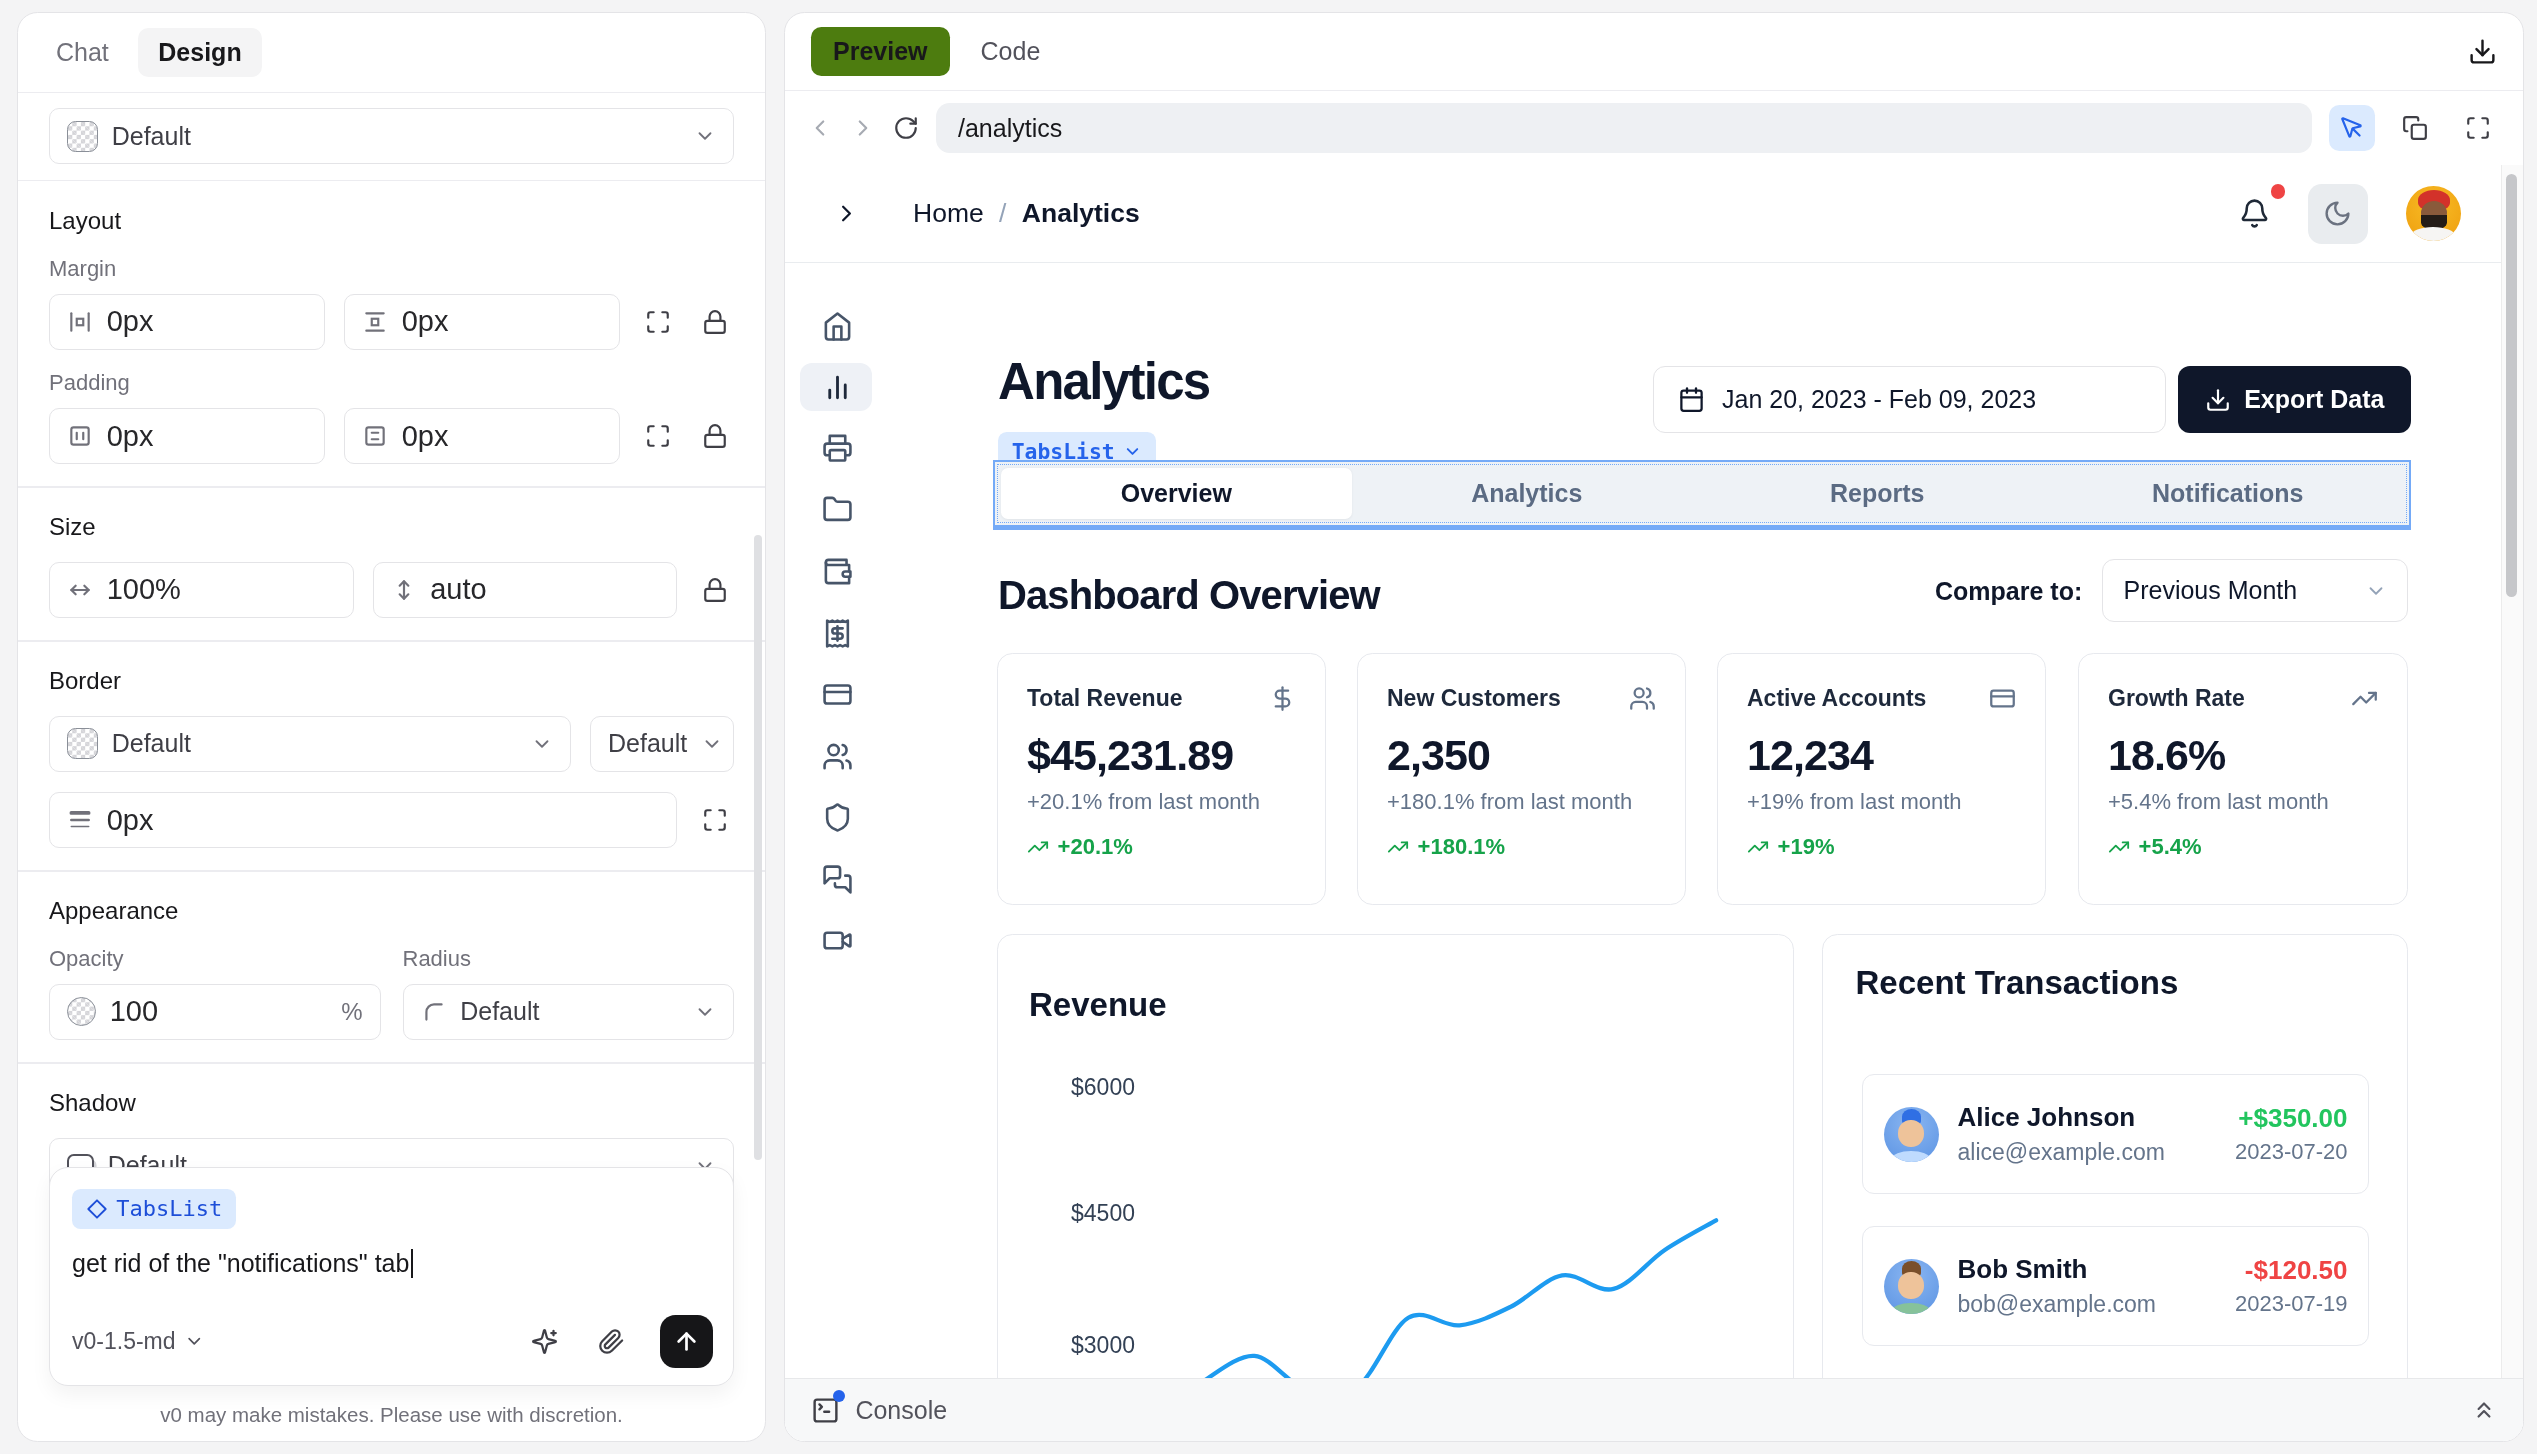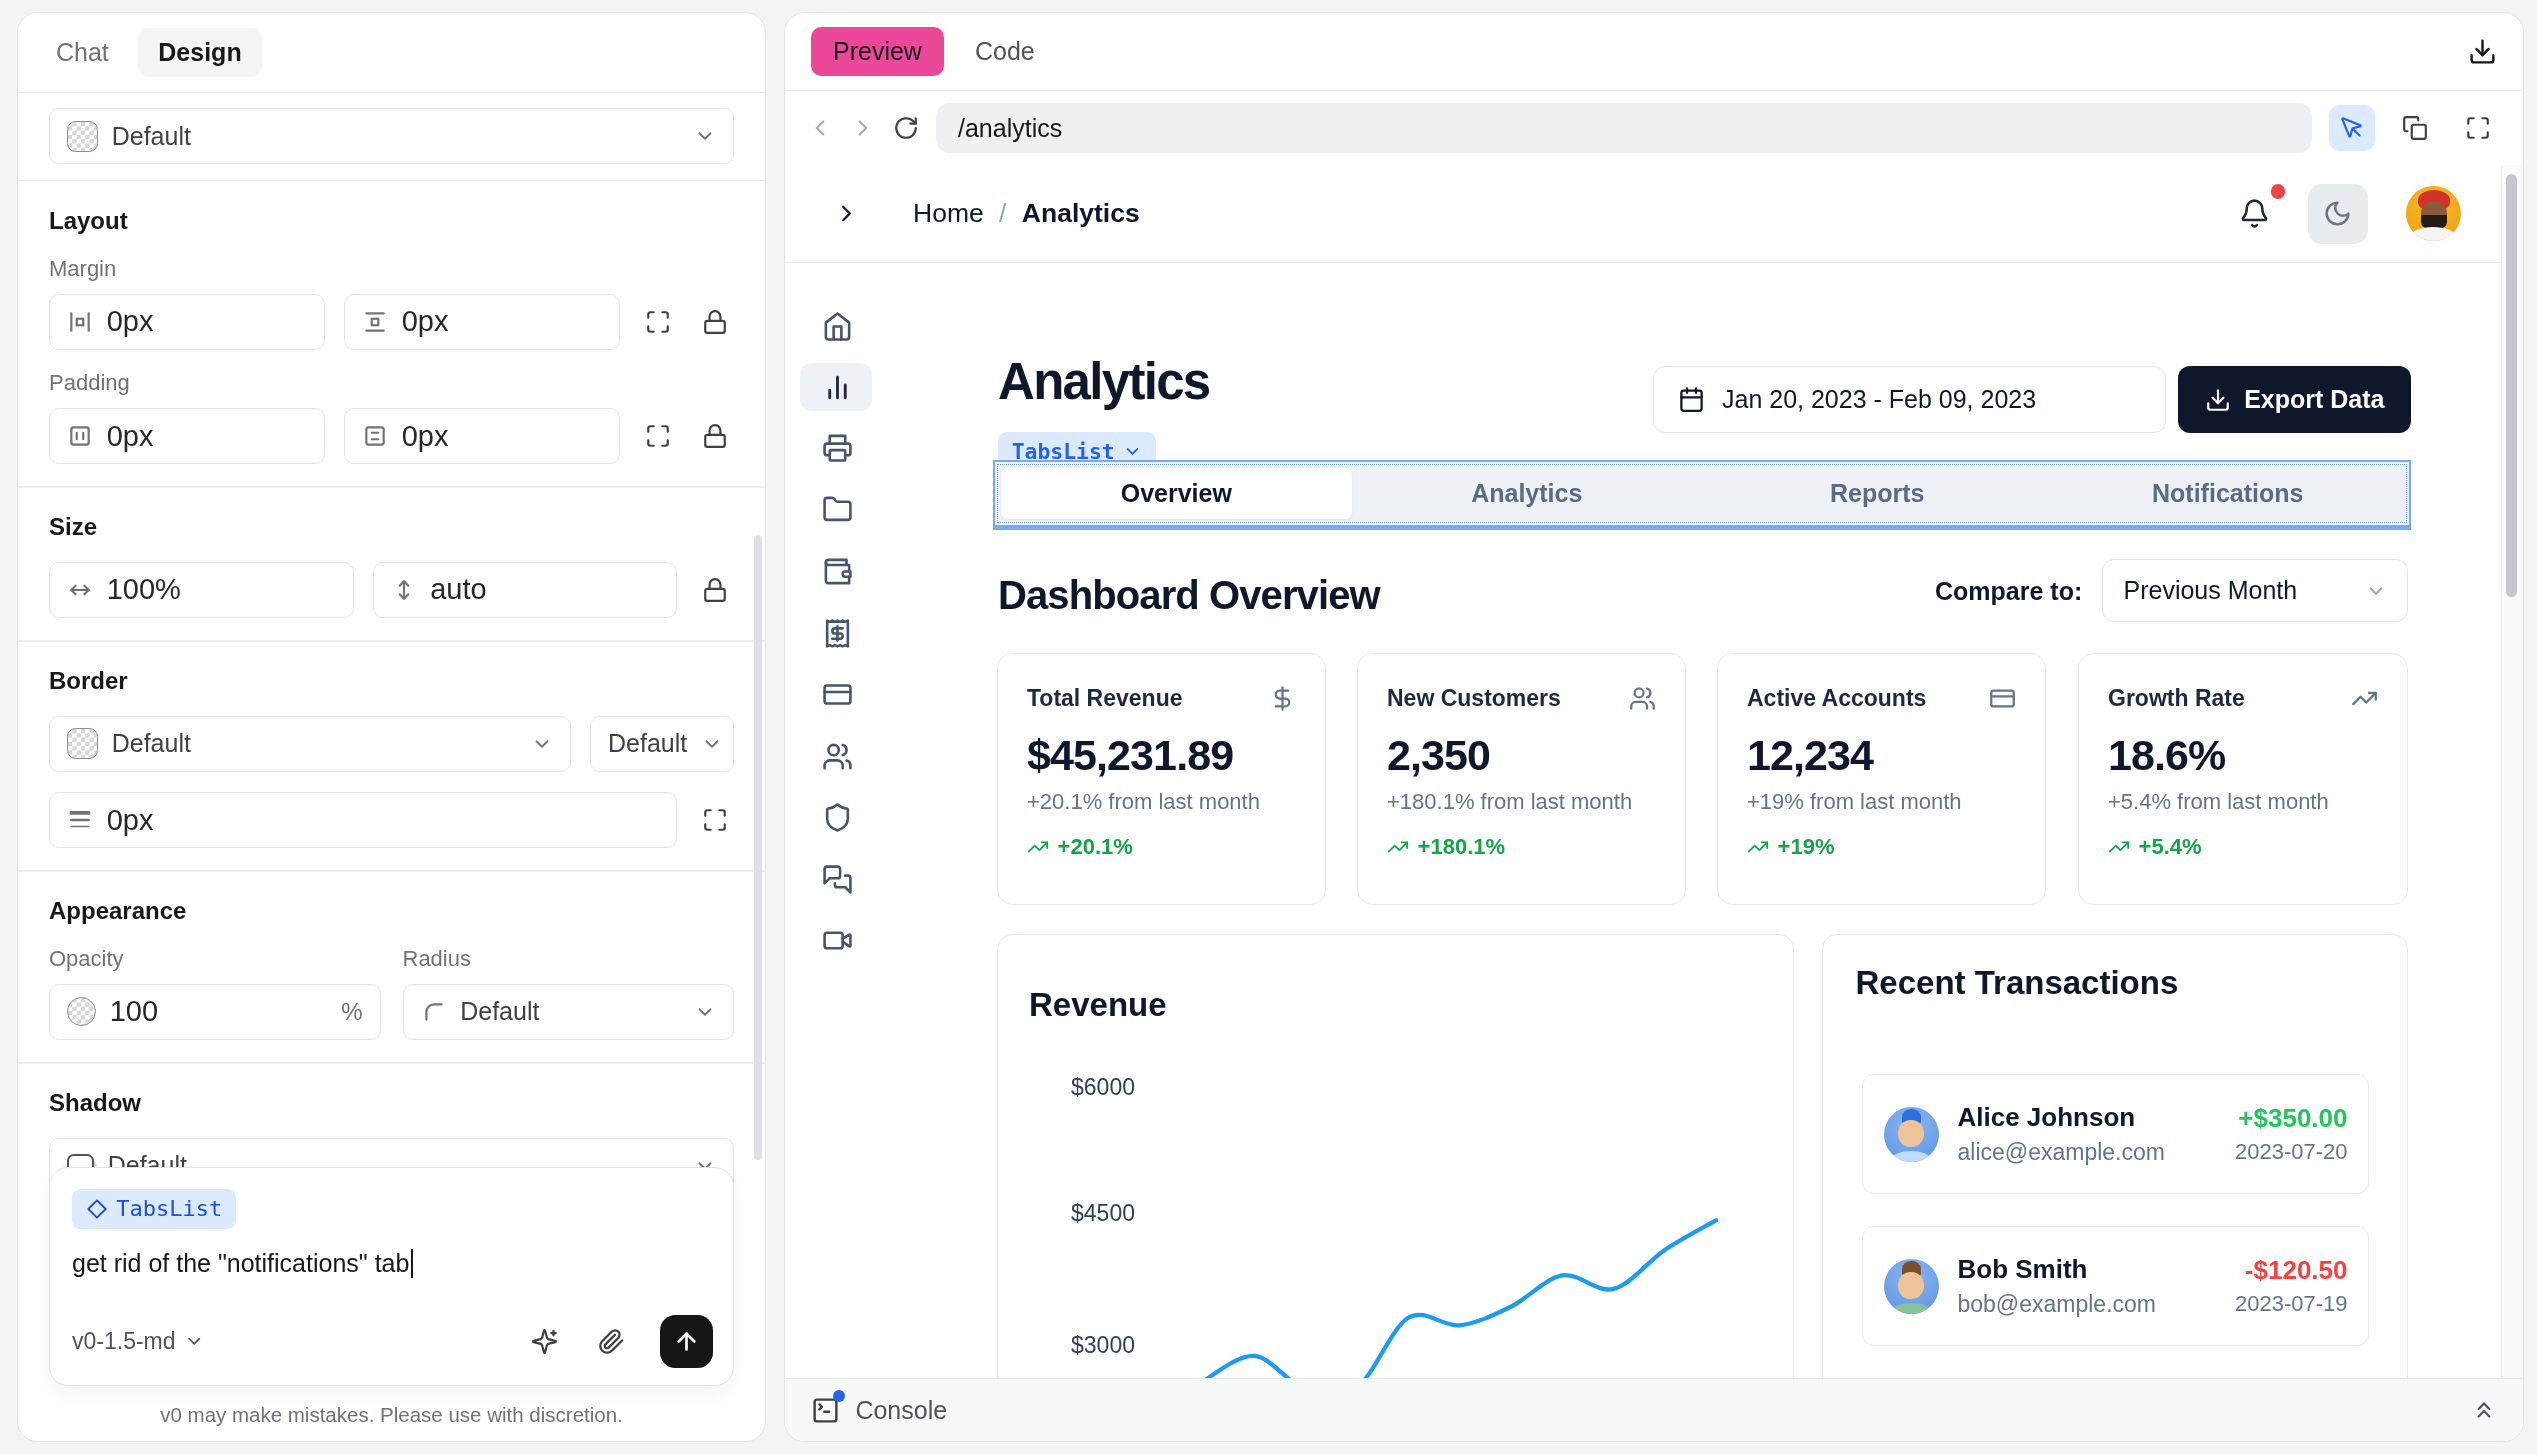--- a/index.html
+++ b/index.html
@@ -12,21 +12,21 @@
   .lp-header{height:79px;display:flex;align-items:center;gap:29px;padding:0 38px;border-bottom:1.7px solid #ececf0;}
   .lp-tab{font-size:25px;color:#71717a;}
   .lp-tab.active{color:#18181b;background:#f4f4f5;border-radius:10.3px;padding:10.3px 20.5px;font-weight:bold;}
   .divider{height:1.7px;background:#ececf0;width:100%;}
   .element-row{padding:15.4px 31px;}
   .select,.field{height:56px;border:1.7px solid #e4e4e7;border-radius:10px;display:flex;align-items:center;gap:13.7px;padding:0 17px;box-sizing:border-box;background:#fff;}
   .select .chev{margin-left:auto;color:#71717a;}
   .sel-label{font-size:25px;color:#3f3f46;}
   .field .val{font-size:29px;color:#27272a;}
   .sec{padding:20.5px 31px 22px;}
-  .sec-title{font-size:24px;font-weight:bold;color:#18181b;margin:5.1px 0 20.5px;}
+  .sec-title{font-size:24px;font-weight:normal;color:#18181b;margin:5.1px 0 20.5px;}
   .sub{font-size:22px;color:#71717a;margin:0 0 12px;}
   .row{display:flex;align-items:center;gap:19px;margin-bottom:20.5px;}
   .row:last-child{margin-bottom:0;}
   .f1{flex:1 1 0;}
   .icon-btn{width:38px;height:38px;display:flex;align-items:center;justify-content:center;color:#3f3f46;flex:0 0 auto;}
   .gicon{color:#71717a;flex:0 0 auto;display:flex;}
   .checker{width:31px;height:31px;border-radius:8.6px;border:1.7px solid #8a8f98;flex:0 0 auto;
     background-image:linear-gradient(45deg,#d4d4d8 25%,transparent 25%,transparent 75%,#d4d4d8 75%),linear-gradient(45deg,#d4d4d8 25%,transparent 25%,transparent 75%,#d4d4d8 75%);
     background-size:8.6px 8.6px;background-position:0 0,4.3px 4.3px;box-sizing:border-box;}
   .checker.round{border-radius:50%;width:29px;height:29px;}
@@ -43,21 +43,21 @@
   .caret{display:inline-block;width:1.7px;height:29px;background:#18181b;margin-left:1.7px;}
   .composer-bottom{position:absolute;left:22px;right:20.5px;bottom:17px;display:flex;align-items:center;gap:29px;}
   .model-sel{display:flex;align-items:center;gap:8.6px;font-size:23px;color:#52525b;}
   .send-btn{width:53px;height:53px;border-radius:15.4px;background:#161618;color:#fff;display:flex;align-items:center;justify-content:center;}
   .lp-footer{position:absolute;bottom:13.7px;left:0;width:100%;text-align:center;font-size:20.5px;color:#71717a;}
 
   
   .panel-right{left:784px;top:12px;width:1740px;height:1430px;overflow:hidden;}
   .rp-header{height:77px;display:flex;align-items:center;gap:31px;padding:0 26px;border-bottom:1.7px solid #ececf0;}
   .rp-tab{font-size:25px;color:#52525b;}
-  .rp-tab.active{color:#18181b;background:#ec4899;border-radius:10.3px;padding:10.3px 22px;font-weight:normal;}
+  .rp-tab.active{color:#18181b;background:#4d7c0f;border-radius:10.3px;padding:10.3px 22px;font-weight:bold;}
   .rp-header .dl{margin-left:auto;color:#18181b;display:flex;}
   .browser-bar{height:74px;display:flex;align-items:center;gap:17px;padding:0 22px;border-bottom:1.7px solid #ececf0;}
   .nav-ic{color:#a7abb3;display:flex;}
   .nav-ic.dark{color:#3f3f46;}
   .url-pill{flex:1;height:50px;background:#eef0f3;border-radius:13.7px;display:flex;align-items:center;padding:0 22px;font-size:25px;color:#18181b;}
   .act-btn{width:46px;height:46px;border-radius:10.3px;display:flex;align-items:center;justify-content:center;color:#3f3f46;}
   .act-btn.blue{background:#dbeafe;color:#2563eb;}
 
   .preview{position:absolute;left:0;right:0;top:152px;bottom:0;background:#fff;}
   .app-header{position:absolute;left:0;right:21.4px;top:0;height:98px;border-bottom:1.7px solid #e9ecef;display:flex;align-items:center;padding:0 41px 0 48px;box-sizing:border-box;}

